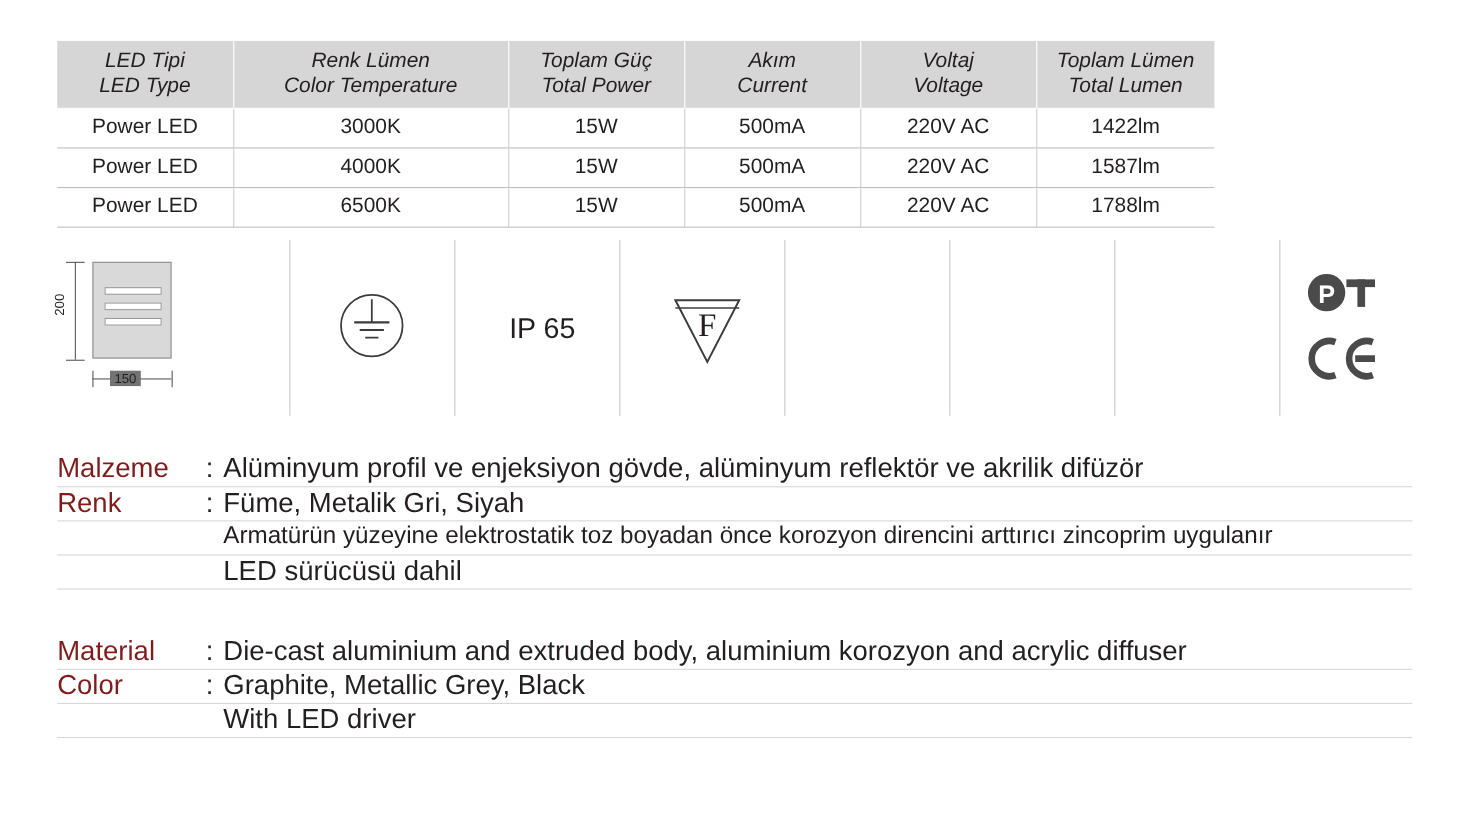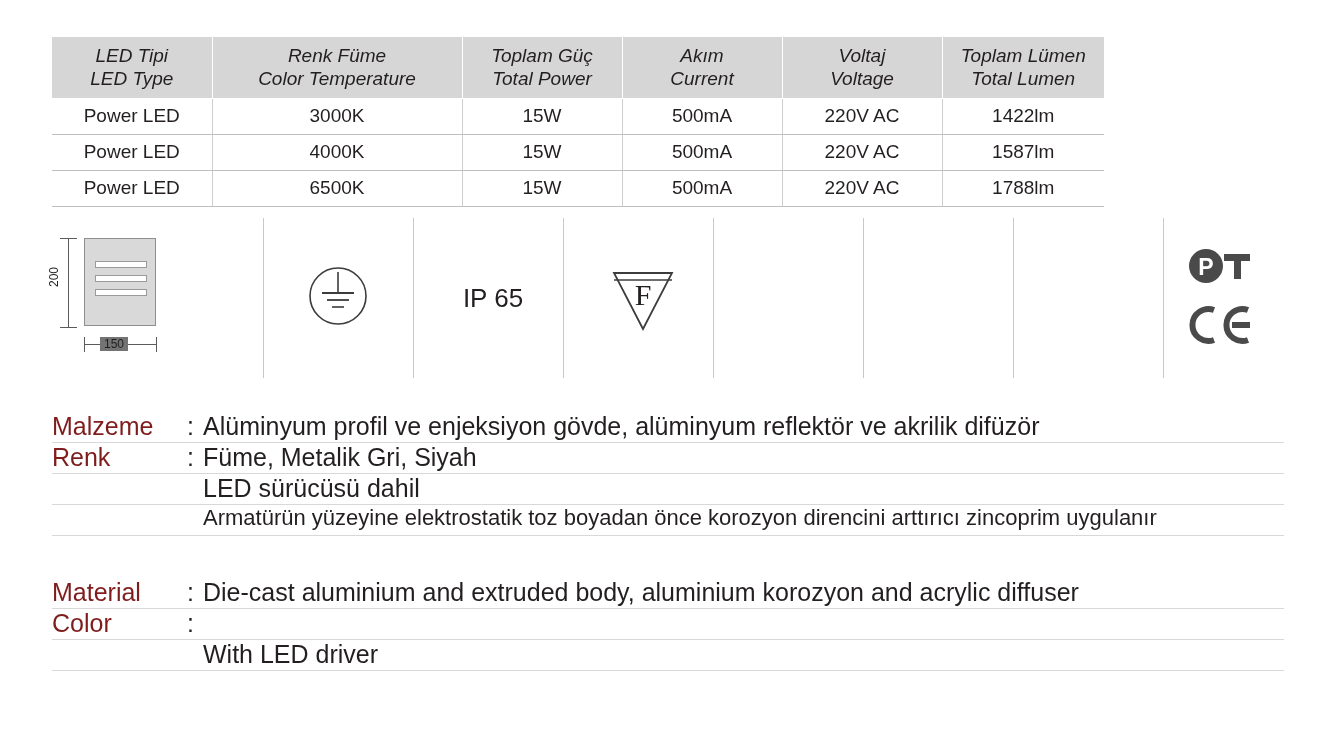--- a/index.html
+++ b/index.html
@@ -206,21 +206,21 @@
         <col class="c5">
         <col class="c6">
     </colgroup>
     <thead>
       <tr>
         <th>
           <span class="th-l1">LED Tipi</span>
           <span class="th-l2">LED Type</span>
         </th>
         <th>
-          <span class="th-l1">Renk Füme</span>
+          <span class="th-l1">Renk Lümen</span>
           <span class="th-l2">Color Temperature</span>
         </th>
         <th>
           <span class="th-l1">Toplam Güç</span>
           <span class="th-l2">Total Power</span>
         </th>
         <th>
           <span class="th-l1">Akım</span>
           <span class="th-l2">Current</span>
         </th>
@@ -340,35 +340,36 @@
     <span class="dl-colon">:</span>
     <span class="dl-value">Alüminyum profil ve enjeksiyon gövde, alüminyum reflektör ve akrilik difüzör</span>
   </div>
   <div class="desc-line">
     <span class="dl-label">Renk</span>
     <span class="dl-colon">:</span>
     <span class="dl-value">Füme, Metalik Gri, Siyah</span>
   </div>
   <div class="desc-line">
     <span class="dl-indent"></span>
+    <span class="dl-value small">Armatürün yüzeyine elektrostatik toz boyadan önce korozyon direncini arttırıcı zincoprim uygulanır</span>
+  </div>
+  <div class="desc-line">
+    <span class="dl-indent"></span>
     <span class="dl-value">LED sürücüsü dahil</span>
-  </div>
-  <div class="desc-line">
-    <span class="dl-indent"></span>
-    <span class="dl-value small">Armatürün yüzeyine elektrostatik toz boyadan önce korozyon direncini arttırıcı zincoprim uygulanır</span>
   </div>
 </div>
 
 <div class="desc desc-en">
   <div class="desc-line">
     <span class="dl-label">Material</span>
     <span class="dl-colon">:</span>
     <span class="dl-value">Die-cast aluminium and extruded body, aluminium korozyon and acrylic diffuser</span>
   </div>
   <div class="desc-line">
     <span class="dl-label">Color</span>
     <span class="dl-colon">:</span>
+    <span class="dl-value">Graphite, Metallic Grey, Black</span>
   </div>
   <div class="desc-line">
     <span class="dl-indent"></span>
     <span class="dl-value">With LED driver</span>
   </div>
 </div>
 
 </body></html>

